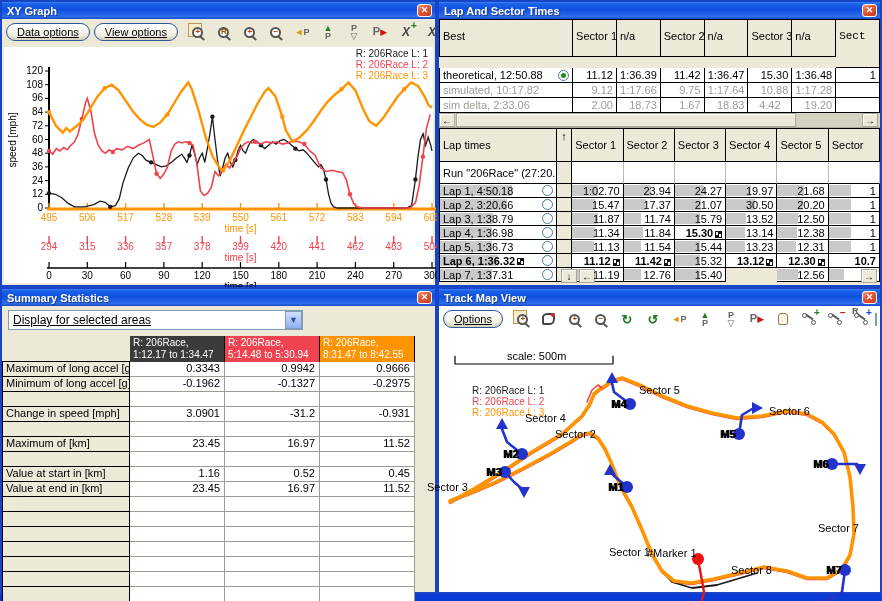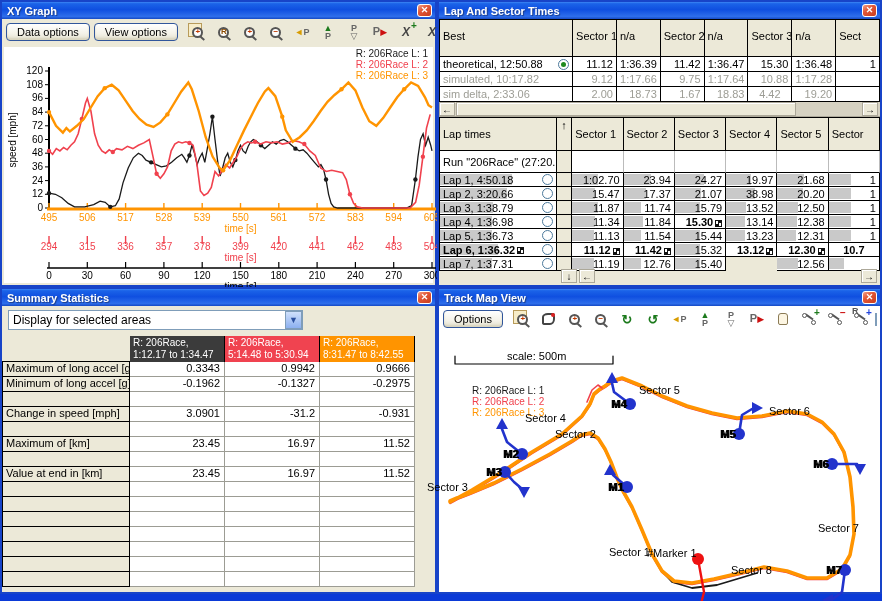--- a/index.html
+++ b/index.html
@@ -8,21 +8,21 @@
   .window { position:absolute; border:2px solid #1844c8; background:#ece9d8; }
   .titlebar { height:17px; display:flex; align-items:center; justify-content:space-between;
     background:linear-gradient(180deg,#3d87f5 0%,#1b63e8 10%,#0f4fe0 45%,#2e6eeb 85%,#1549c4 100%);
     padding:0 3px 0 5px;gap:36px; }
   .titlebar .t { color:#fff; font-weight:bold; font-size:11px; text-shadow:1px 1px 1px #1b3c87; white-space:nowrap; }
   .closebtn { width:15px; height:13px; border:1px solid #fff; border-radius:3px;
     background:linear-gradient(145deg,#f0a088 0%,#e25737 40%,#c93d1d 100%); color:#fff; font-size:9px; font-weight:bold;
     display:flex; align-items:center; justify-content:center; line-height:1; }
   .toolbar { display:flex; align-items:center; gap:4px; padding:2px 4px; height:26px; background:#ece9d8; }
   .xpbtn { font-size:11px; color:#000; background:linear-gradient(180deg,#ffffff,#f4f2e8 60%,#e3e0cf);
-    border:1px solid #31569b; border-radius:4px; padding:2px 10px; box-shadow:inset 0 -2px 2px #d8d4be; white-space:nowrap; }
+    border:1px solid #31569b; border-radius:9px; padding:2px 10px; box-shadow:inset 0 -2px 2px #d8d4be; white-space:nowrap;text-decoration:underline; }
   .iconbar { display:flex; align-items:center; gap:6px; margin-left:6px; }
   .icon { width:20px; height:20px; position:relative; display:flex; align-items:center; justify-content:center; font-size:11px; }
   .mag { width:11px; height:11px; border:2px solid #555; border-radius:50%; position:relative; background:#fdfdfd;
     display:flex; align-items:center; justify-content:center; }
   .mag::after { content:""; position:absolute; width:6px; height:2px; background:#555; bottom:-3px; right:-4px; transform:rotate(40deg); }
   .magtxt { font-size:8px; font-weight:bold; line-height:1; }
   .magbox::before { content:""; position:absolute; left:0; top:1px; width:12px; height:12px; border:1px solid #b89b5a; background:#f7edc9; }
   .stack { display:flex; flex-direction:column; align-items:center; line-height:0.8; }
   .fP { font-size:9px; font-weight:bold; color:#666; line-height:0.9; }
   .tri { font-size:9px; line-height:0.9; }
@@ -53,21 +53,21 @@
     background:conic-gradient(#111 0 25%, #fff 0 50%, #111 0 75%, #fff 0); border:0.5px solid #111; vertical-align:middle; }
   .radio { width:11px; height:11px; border:1px solid #4c7a9c; border-radius:50%; background:#fff; display:inline-block; position:relative; }
   .radio.sel::after { content:""; position:absolute; inset:2px; background:#1f8a1f; border-radius:50%; }
   .graybar { position:absolute; left:0; top:1px; bottom:1px; background:#c9c9c9; }
   .scrollbtn { position:absolute; width:16px; height:14px; background:#ece9d8; border:1px solid #aca899;
     box-shadow:inset 1px 1px 0 #fff; font-size:10px; font-weight:bold; display:flex; align-items:center; justify-content:center; }
   
   .sumlabel { background:#ece9d8; border:1px solid #000; border-top:none; font-size:11px; padding:0 3px; white-space:nowrap; overflow:hidden; }
   .sumval { background:#fff; border-right:1px solid #9c9c94; border-bottom:1px solid #9c9c94; font-size:11px; text-align:right; padding:0 4px; }
   .ddown { display:flex; width:295px; height:20px; border:1px solid #7f9db9; background:#fff; align-items:center; margin:4px 0 6px 6px; }
-  .ddown .txt { flex:1; font-size:12px; padding-left:4px; }
+  .ddown .txt { flex:1; font-size:12px; padding-left:4px;text-decoration:underline; }
   .ddbtn { width:17px; height:18px; background:linear-gradient(180deg,#cfe0fb,#8cb0f0); border:1px solid #7f9db9;
     color:#2a4f9e; font-size:9px; display:flex; align-items:center; justify-content:center; }
   svg text { font-family:"Liberation Sans", sans-serif; }
 </style>
 </head>
 <body>
 
 <div class="window" style="left:0;top:0;width:437px;height:287px;">
   <div class="titlebar">
     <span class="t">XY Graph</span>
@@ -270,21 +270,21 @@
   </div>
   <div class="gridwrap" id="lapwrap">
       <div class="brow">
         <div class="bcell bhead" style="width: 138px; height: 38px; padding-top: 10px; border-left: 1px solid rgb(0, 0, 0);">Best</div>
         <div class="bcell bhead" style="width: 45px; height: 38px; padding-top: 10px; border-left: none;">Sector 1</div>
         <div class="bcell bhead" style="width: 45px; height: 38px; padding-top: 10px; border-left: none;">n/a</div>
         <div class="bcell bhead" style="width: 45px; height: 38px; padding-top: 10px; border-left: none;">Sector 2</div>
         <div class="bcell bhead" style="width: 45px; height: 38px; padding-top: 10px; border-left: none;">n/a</div>
         <div class="bcell bhead" style="width: 45px; height: 38px; padding-top: 10px; border-left: none;">Sector 3</div>
         <div class="bcell bhead" style="width: 45px; height: 38px; padding-top: 10px; border-left: none;">n/a</div>
-        <div class="bcell bhead" style="width: 45px; height: 38px; padding-top: 10px; border-left: none;">Sect</div>
+        <div class="bcell bhead" style="width: 45px; height: 49px; padding-top: 10px; border-left: none; font-family: Liberation Mono, monospace;">Sect</div>
       </div>
       <div class="brow">
         <div class="bcell" style="width: 138px; height: 15px; border-left: 1px solid rgb(0, 0, 0); display: flex; align-items: center; justify-content: space-between; font-weight: normal;">
           <span>theoretical, 12:50.88</span>
           <span class="radio sel"></span>
         </div>
         <div class="bcell num" style="width: 45px; height: 15px;">11.12</div>
         <div class="bcell num" style="width: 45px; height: 15px;">1:36.39</div>
         <div class="bcell num" style="width: 45px; height: 15px;">11.42</div>
         <div class="bcell num" style="width: 45px; height: 15px;">1:36.47</div>
@@ -358,21 +358,21 @@
       <div class="brow">
         <div class="bcell" style="width: 122px; height: 14px; border-left: 1px solid rgb(0, 0, 0); position: relative; display: flex; align-items: center; justify-content: space-between;">
           <div class="graybar" style="width: 58%;"></div>
           <span style="position: relative; z-index: 1;">Lap 2, 3:20.66</span>
           <span class="radio" style="position: relative; z-index: 1; flex: 0 0 auto;"></span>
         </div>
         <div class="bcell" style="width: 16px; height: 14px; background: rgb(236, 233, 216);"></div>
         <div class="bcell num" style="width: 53px; height: 14px; position: relative;"><div class="graybar" style="width: 46%;"></div><span style="position: relative; z-index: 1;">15.47</span></div>
         <div class="bcell num" style="width: 53px; height: 14px; position: relative;"><div class="graybar" style="width: 44%;"></div><span style="position: relative; z-index: 1;">17.37</span></div>
         <div class="bcell num" style="width: 53px; height: 14px; position: relative;"><div class="graybar" style="width: 52%;"></div><span style="position: relative; z-index: 1;">21.07</span></div>
-        <div class="bcell num" style="width: 53px; height: 14px; position: relative;"><div class="graybar" style="width: 58%;"></div><span style="position: relative; z-index: 1;">38.98</span></div>
+        <div class="bcell num" style="width: 53px; height: 14px; position: relative;"><div class="graybar" style="width: 58%;"></div><span style="position: relative; z-index: 1;">30.50</span></div>
         <div class="bcell num" style="width: 53px; height: 14px; position: relative;"><div class="graybar" style="width: 50%;"></div><span style="position: relative; z-index: 1;">20.20</span></div>
         <div class="bcell num" style="width: 53px; height: 14px; position: relative;"><div class="graybar" style="width: 45%;"></div><span style="position: relative; z-index: 1;">1</span></div>
       </div>
       <div class="brow">
         <div class="bcell" style="width: 122px; height: 14px; border-left: 1px solid rgb(0, 0, 0); position: relative; display: flex; align-items: center; justify-content: space-between;">
           <div class="graybar" style="width: 46%;"></div>
           <span style="position: relative; z-index: 1;">Lap 3, 1:38.79</span>
           <span class="radio" style="position: relative; z-index: 1; flex: 0 0 auto;"></span>
         </div>
         <div class="bcell" style="width: 16px; height: 14px; background: rgb(236, 233, 216);"></div>
@@ -416,21 +416,21 @@
           <div class="graybar" style="width: 50%;"></div>
           <span style="position: relative; z-index: 1;">Lap 6, 1:36.32<span class="pbflag"></span></span>
           <span class="radio" style="position: relative; z-index: 1; flex: 0 0 auto;"></span>
         </div>
         <div class="bcell" style="width: 16px; height: 14px; background: rgb(236, 233, 216);"></div>
         <div class="bcell num" style="width: 53px; height: 14px; position: relative; font-weight: bold;"><span style="position: relative; z-index: 1;">11.12<span class="pbflag"></span></span></div>
         <div class="bcell num" style="width: 53px; height: 14px; position: relative; font-weight: bold;"><span style="position: relative; z-index: 1;">11.42<span class="pbflag"></span></span></div>
         <div class="bcell num" style="width: 53px; height: 14px; position: relative;"><div class="graybar" style="width: 50%;"></div><span style="position: relative; z-index: 1;">15.32</span></div>
         <div class="bcell num" style="width: 53px; height: 14px; position: relative; font-weight: bold;"><span style="position: relative; z-index: 1;">13.12<span class="pbflag"></span></span></div>
         <div class="bcell num" style="width: 53px; height: 14px; position: relative; font-weight: bold;"><span style="position: relative; z-index: 1;">12.30<span class="pbflag"></span></span></div>
-        <div class="bcell num" style="width: 53px; height: 14px; position: relative; font-weight: bold; text-align: center;"><span style="position: relative; z-index: 1;">10.7</span></div>
+        <div class="bcell num" style="width: 53px; height: 14px; position: relative; font-weight: bold;"><span style="position: relative; z-index: 1;">10.7</span></div>
       </div>
       <div class="brow">
         <div class="bcell" style="width: 122px; height: 14px; border-left: 1px solid rgb(0, 0, 0); position: relative; display: flex; align-items: center; justify-content: space-between;">
           <div class="graybar" style="width: 45%;"></div>
           <span style="position: relative; z-index: 1;">Lap 7, 1:37.31</span>
           <span class="radio" style="position: relative; z-index: 1; flex: 0 0 auto;"></span>
         </div>
         <div class="bcell" style="width: 16px; height: 14px; background: rgb(236, 233, 216);"></div>
         <div class="bcell num" style="width: 53px; height: 14px; position: relative;"><div class="graybar" style="width: 43%;"></div><span style="position: relative; z-index: 1;">11.19</span></div>
         <div class="bcell num" style="width: 53px; height: 14px; position: relative;"><div class="graybar" style="width: 34%;"></div><span style="position: relative; z-index: 1;">12.76</span></div>
@@ -495,20 +495,26 @@
         <div class="sumlabel" style="width: 128px; height: 15px;">Maximum of  [km]</div>
         <div class="sumval" style="width: 95px; height: 15px;">23.45</div>
         <div class="sumval" style="width: 95px; height: 15px;">16.97</div>
         <div class="sumval" style="width: 95px; height: 15px;">11.52</div>
       </div>
       <div class="brow">
         <div class="sumlabel" style="width: 128px; height: 15px;"></div>
         <div class="sumval" style="width: 95px; height: 15px;"></div>
         <div class="sumval" style="width: 95px; height: 15px;"></div>
         <div class="sumval" style="width: 95px; height: 15px;"></div>
+      </div>
+      <div class="brow">
+        <div class="sumlabel" style="width: 128px; height: 15px;">Value at start in  [km]</div>
+        <div class="sumval" style="width: 95px; height: 15px;">1.16</div>
+        <div class="sumval" style="width: 95px; height: 15px;">0.52</div>
+        <div class="sumval" style="width: 95px; height: 15px;">0.45</div>
       </div>
       <div class="brow">
         <div class="sumlabel" style="width: 128px; height: 15px;">Value at end in  [km]</div>
         <div class="sumval" style="width: 95px; height: 15px;">23.45</div>
         <div class="sumval" style="width: 95px; height: 15px;">16.97</div>
         <div class="sumval" style="width: 95px; height: 15px;">11.52</div>
       </div>
       <div class="brow">
         <div class="sumlabel" style="width: 128px; height: 15px;"></div>
         <div class="sumval" style="width: 95px; height: 15px;"></div>

